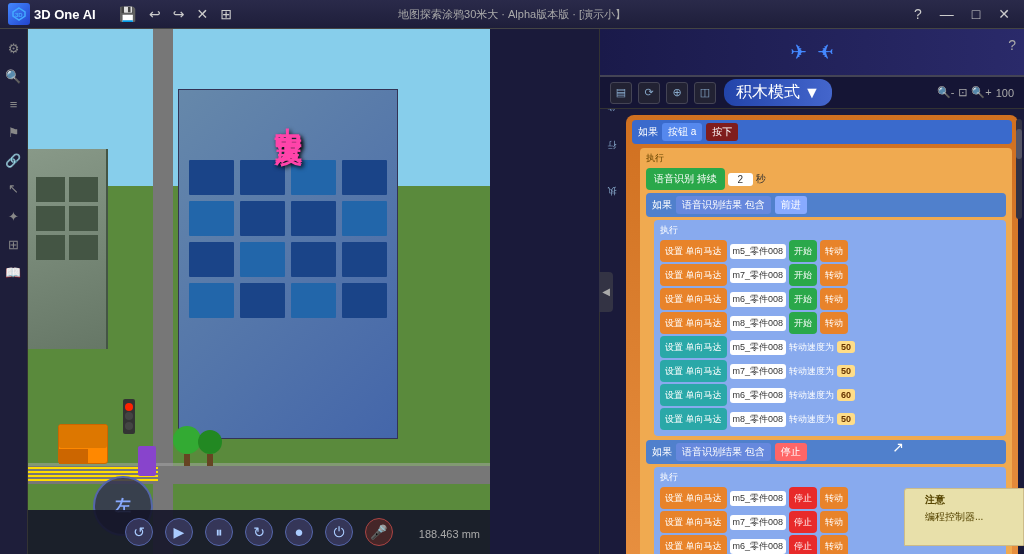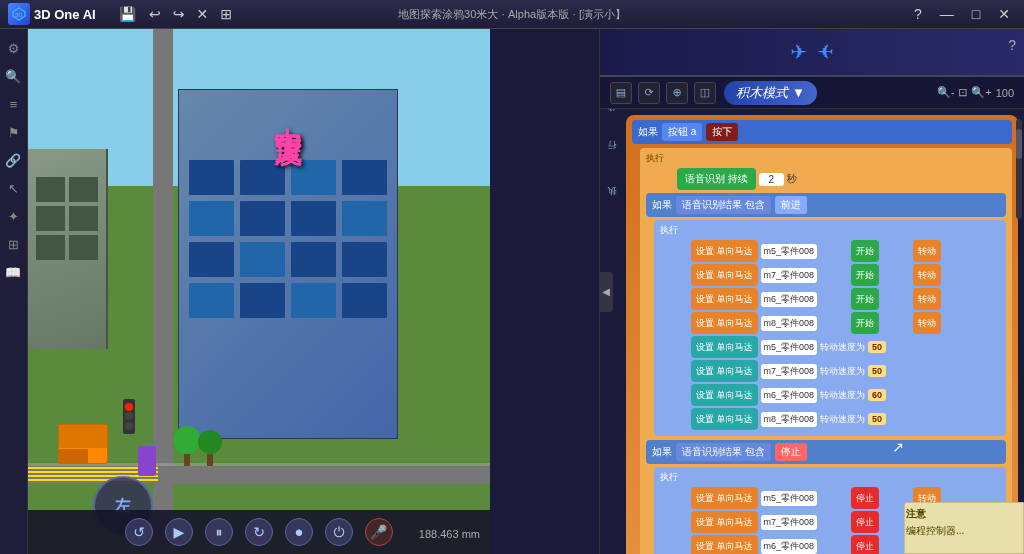--- a/index.html
+++ b/index.html
@@ -404,26 +404,25 @@
       justify-content: center;
       color: #88aacc;
       font-size: 11px;
       cursor: pointer;
     }
     .mode-pill {
       background: linear-gradient(90deg, #2244aa, #4466cc);
       color: #fff;
       padding: 3px 12px;
       border-radius: 12px;
-      font-size: 13px;
+      font-size: 16px;
       cursor: pointer;
       display: flex;
       align-items: center;
       gap: 4px;
-      font-style: italic;
     }
     .mode-right {
       margin-left: auto;
       display: flex;
       align-items: center;
       gap: 6px;
     }
     .zoom-controls {
       display: flex;
       align-items: center;
@@ -457,21 +456,20 @@
       border-radius: 4px;
       padding: 3px 8px;
       font-size: 10px;
       color: #fff;
       display: inline-flex;
       align-items: center;
       gap: 3px;
       white-space: nowrap;
       min-height: 22px;
       cursor: pointer;
-      margin-left: 31px;
     }
     .block-orange { background: #e8832a; }
     .block-green { background: #2aa84a; }
     .block-red { background: #e82a2a; }
     .block-teal { background: #2aa8a8; }
 
     .block-input {
       background: #fff;
       color: #333;
       border: none;
@@ -840,16 +838,16 @@
       <div style="position:absolute; right:120px; top:330px; color:#fff; font-size:14px; pointer-events:none;">↗</div>
 
       <div style="position:absolute; right:2px; top:10px; width:6px; height:100px; background:#334; border-radius:3px;">
         <div style="width:6px; height:30px; background:#556; border-radius:3px; margin-top:10px;"></div>
       </div>
 
     </div>
   </div>
 </div>
 
-<div id="note-panel" style="position:fixed; bottom:0; right:0; width:120px; height:52px; background:#e8e0aa; border:1px solid #ccbb88; border-radius:3px 0 0 0; padding:4px 1px; font-size:10px; color:#554400;">
+<div id="note-panel" style="position:fixed; bottom:8px; right:0; width:120px; height:58px; background:#e8e0aa; border:1px solid #ccbb88; border-radius:3px 0 0 0; padding:4px 20px; font-size:10px; color:#554400;">
   <div style="font-weight:bold; margin-bottom:3px;">注意</div>
   <div>编程控制器...</div>
 </div>
 
 </body></html>

